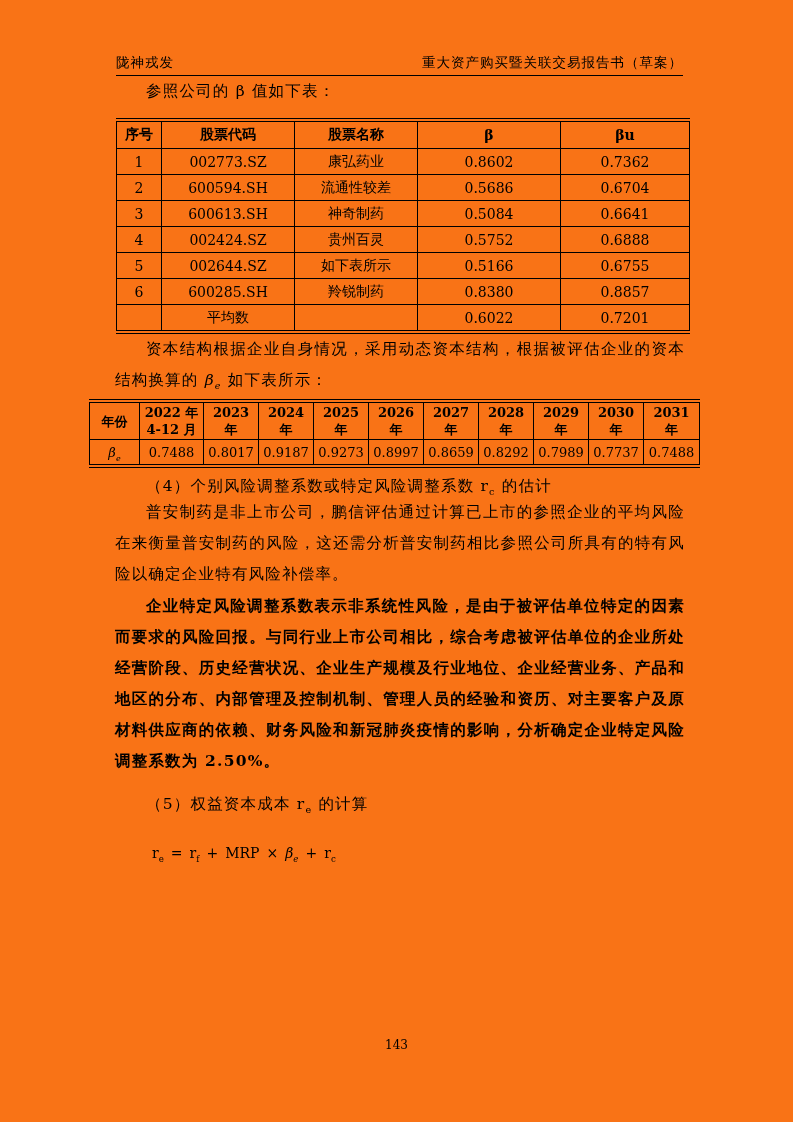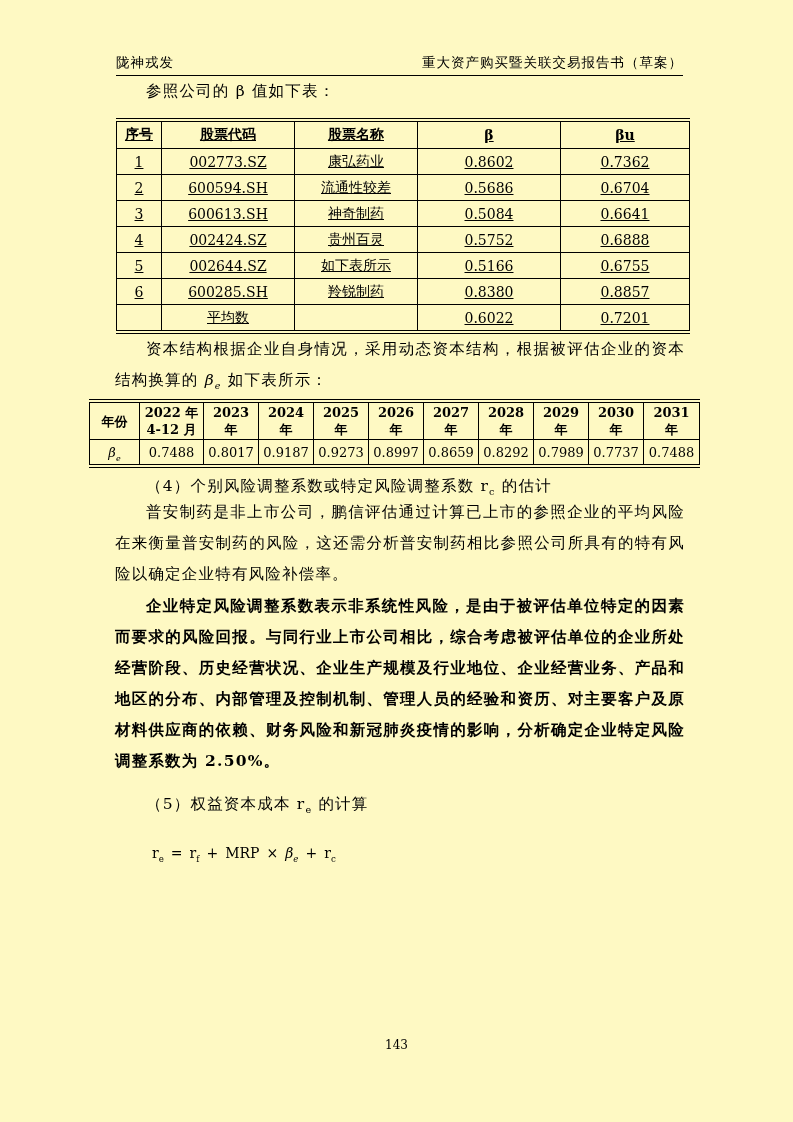--- a/index.html
+++ b/index.html
@@ -2,21 +2,21 @@
 <html><head>
 <meta charset="utf-8">
 <style>
   html,body{margin:0;padding:0;background:#ffffff;}
   body{
     width:793px;height:1122px;
     font-family:"DejaVu Serif","Liberation Serif",serif;
     color:#000;
     -webkit-font-smoothing:antialiased;
   }
-  .page{position:relative;width:793px;height:1122px;background:#fef9c3;overflow:hidden;}
+  .page{position:relative;width:793px;height:1122px;background:#f97316;overflow:hidden;}
 
   
   .page-header{
     margin:0 110px 0 116px;
     padding-top:54px;padding-bottom:3px;
     border-bottom:1.5px solid #000;
     display:flex;justify-content:space-between;align-items:flex-end;
     font-size:13.5px;letter-spacing:1px;
   }
 
@@ -28,21 +28,21 @@
   }
   .intro{margin-top:21px;}
   .after-t1{margin-top:8px;}
 
   
   table{border-collapse:collapse;table-layout:fixed;
     border-top:4px double #000;border-bottom:4px double #000;
     border-left:1px solid #000;border-right:1px solid #000;}
   th,td{border:1px solid #000;text-align:center;vertical-align:middle;padding:0 2px;
     overflow:hidden;}
-  .t1{width:573px;margin-left:1px;margin-top:11px;font-size:14px;text-decoration:underline;}
+  .t1{width:573px;margin-left:1px;margin-top:11px;font-size:14px;}
   .t1 th{font-weight:bold;height:26px;}
   .t1 td{height:25px;font-weight:normal;}
   .t2{width:610px;margin-left:-26px;margin-top:3px;font-size:13px;}
   .t2 th{font-weight:bold;height:36px;white-space:pre-line;line-height:17px;}
   .t2 td{height:24px;}
   .t2 .ital{font-style:italic;}
 
   .sec-heading{
     font-size:15.5px;letter-spacing:1.2px;text-indent:2em;margin:0;
     font-weight:normal;

